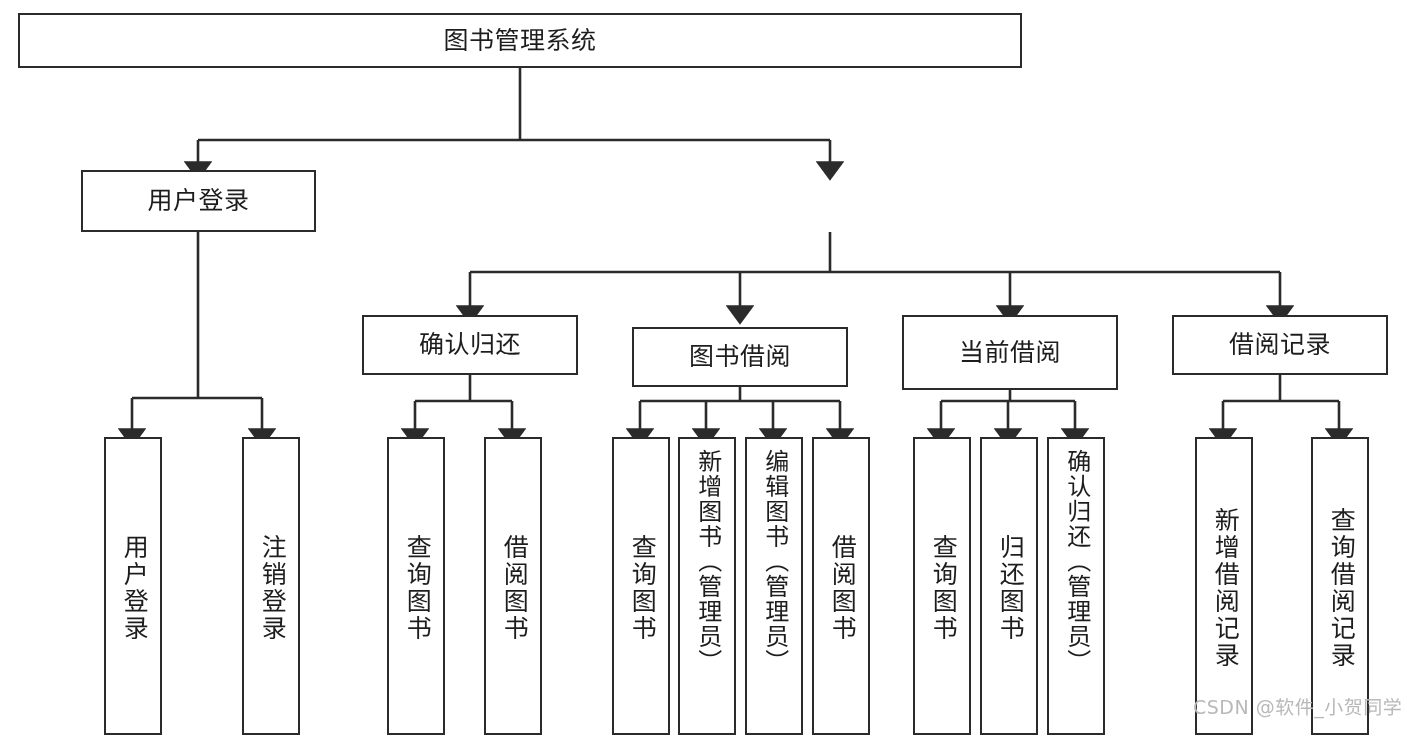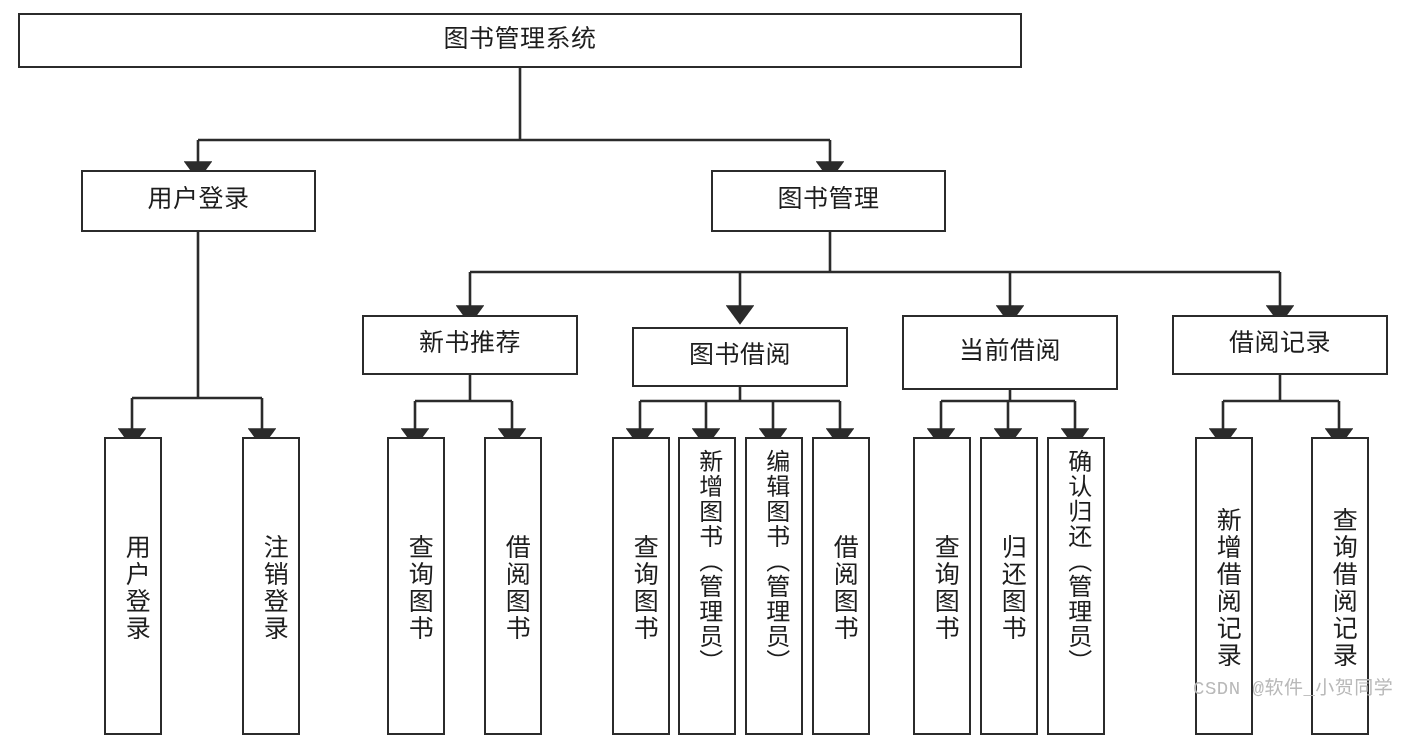--- a/index.html
+++ b/index.html
@@ -11,21 +11,20 @@
   body {
     font-family: "DejaVu Sans", "Liberation Sans", sans-serif;
     -webkit-font-smoothing: antialiased;
   }
   #diagram-canvas {
     position: relative;
     width: 1405px;
     height: 747px;
     background: #ffffff;
     overflow: hidden;
-    font-family: Liberation Mono, monospace;
   }
   #edges-layer {
     position: absolute;
     left: 0;
     top: 0;
     width: 1405px;
     height: 747px;
     pointer-events: none;
   }
   .node {
@@ -139,26 +138,23 @@
     </g>
   </svg>
 
   <div class="node horiz root" style="left:18px; top:13px; width:1004px; height:55px;">
     <span class="node-label">图书管理系统</span>
   </div>
 
   <div class="node horiz" style="left:81px; top:170px; width:235px; height:62px;">
     <span class="node-label">用户登录</span>
   </div>
-  <div class="node horiz" style="left:711px; top:170px; width:235px; height:62px;">
-    <span class="node-label">图书管理</span>
-  </div>
 
   <div class="node horiz" style="left:362px; top:315px; width:216px; height:60px;">
-    <span class="node-label">新书推荐</span>
+    <span class="node-label">确认归还</span>
   </div>
   <div class="node horiz" style="left:632px; top:315px; width:216px; height:60px;margin-top:12px;">
     <span class="node-label">图书借阅</span>
   </div>
   <div class="node horiz" style="left:902px; top:315px; width:216px; height:75px;">
     <span class="node-label">当前借阅</span>
   </div>
   <div class="node horiz" style="left:1172px; top:315px; width:216px; height:60px;">
     <span class="node-label">借阅记录</span>
   </div>
@@ -200,15 +196,15 @@
     <span class="node-label">确认归还（管理员）</span>
   </div>
 
   <div class="node vert centered" style="left:1195px; top:437px; width:58px; height:298px;">
     <span class="node-label">新增借阅记录</span>
   </div>
   <div class="node vert centered" style="left:1311px; top:437px; width:58px; height:298px;">
     <span class="node-label">查询借阅记录</span>
   </div>
 
-  <div class="watermark" style="left:1193px; top:672px;">CSDN @软件_小贺同学</div>
+  <div class="watermark" style="left:1193px; top:692px;">CSDN @软件_小贺同学</div>
 
 </div>
 
 </body></html>

